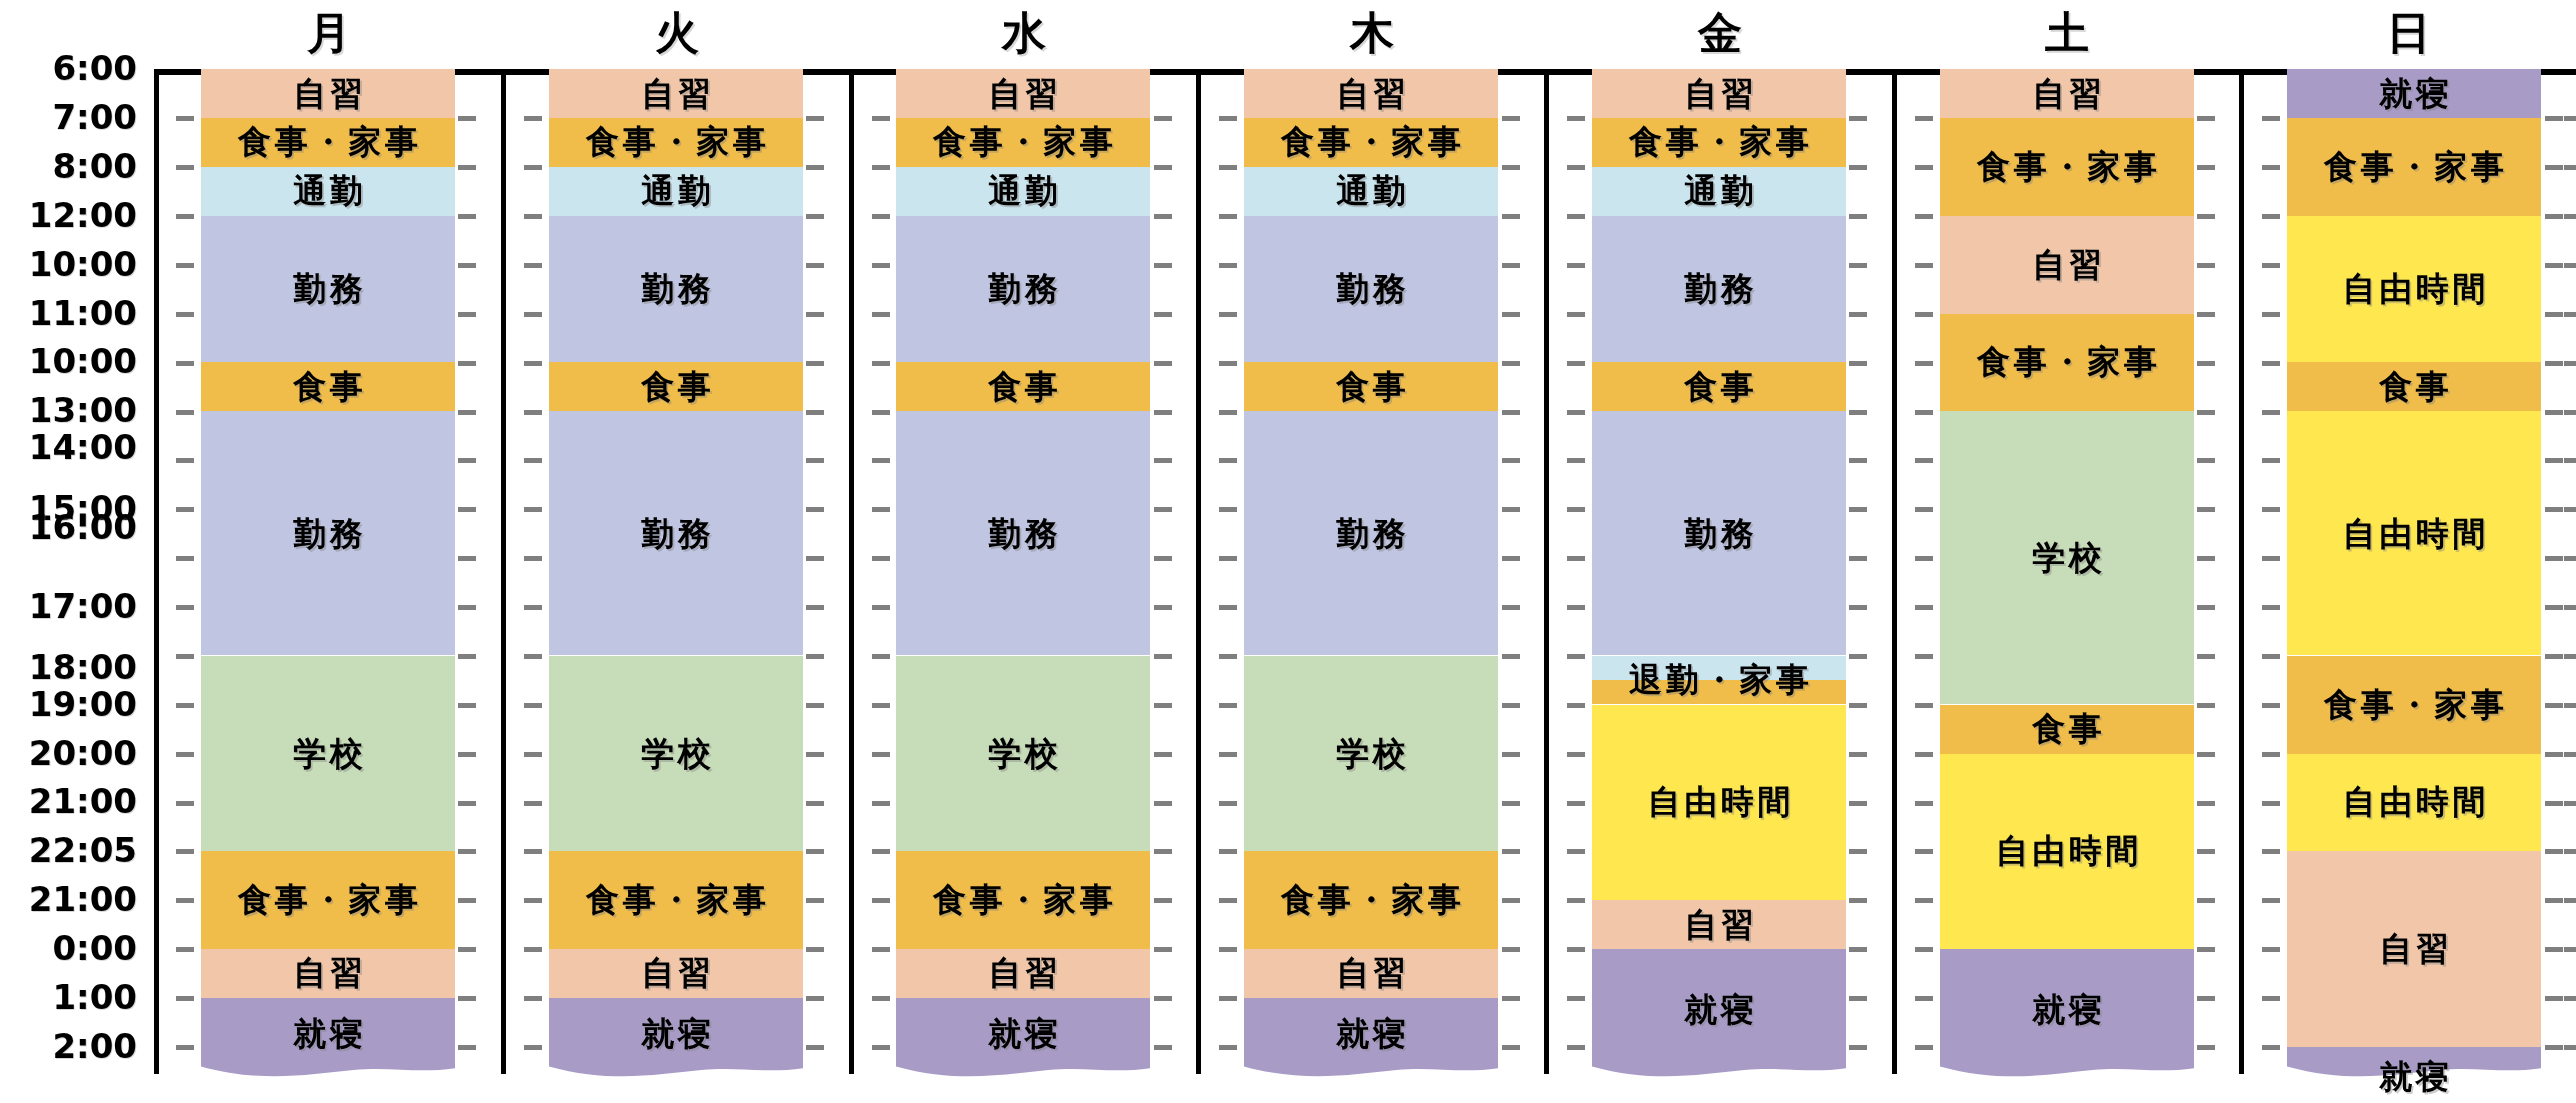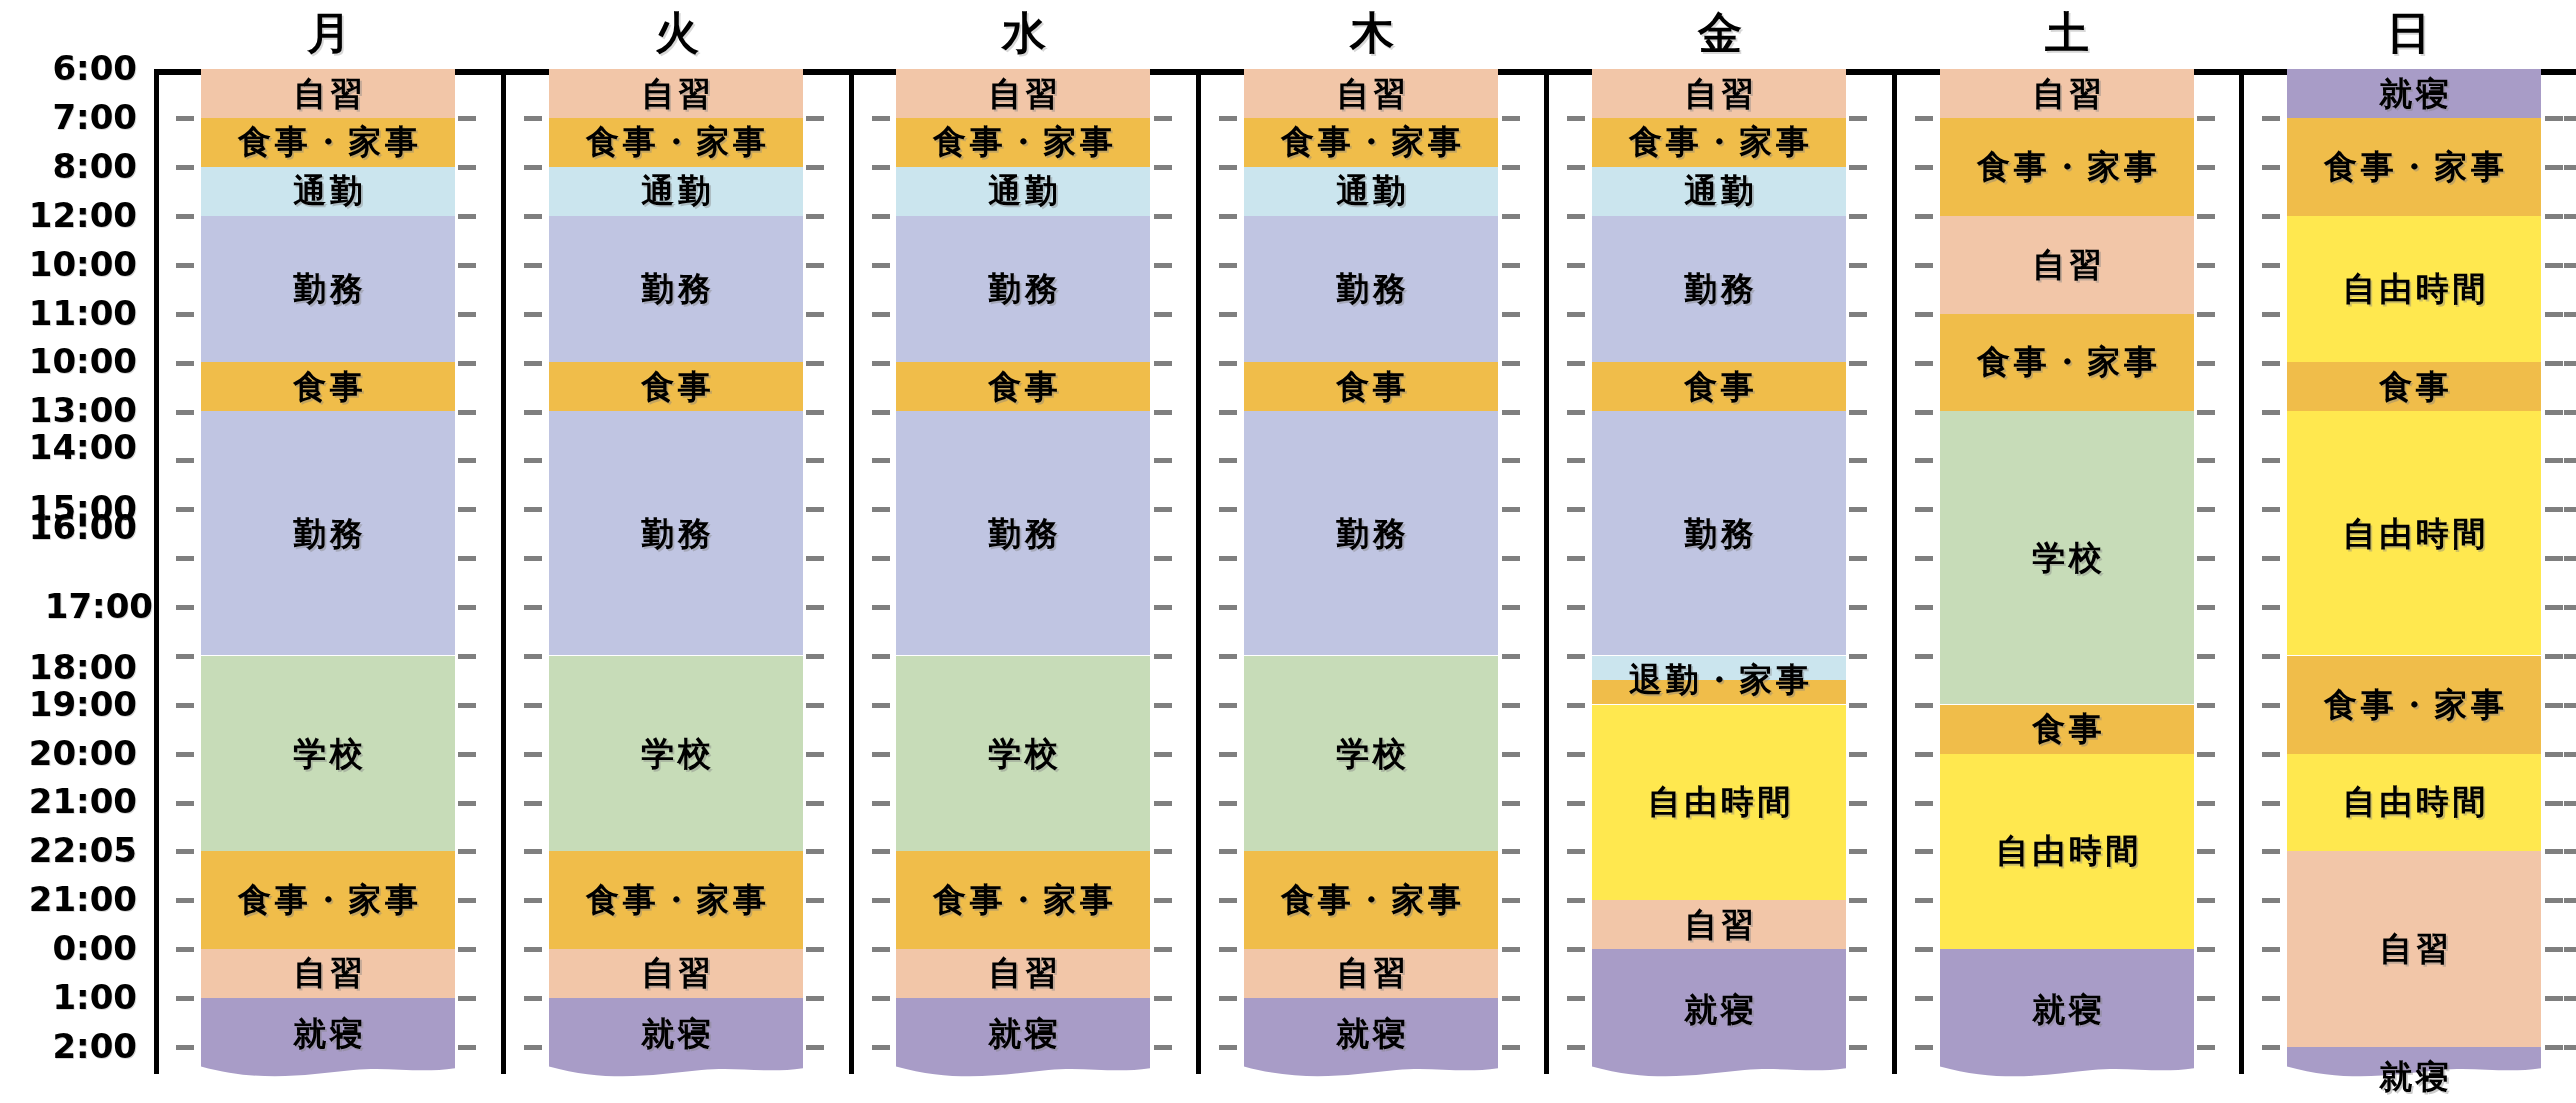--- a/index.html
+++ b/index.html
@@ -60,21 +60,21 @@
     <div class="time-label" style="top: 118px;">7:00</div>
     <div class="time-label" style="top: 167px;">8:00</div>
     <div class="time-label" style="top: 216px;">12:00</div>
     <div class="time-label" style="top: 265px;">10:00</div>
     <div class="time-label" style="top: 314px;">11:00</div>
     <div class="time-label" style="top: 362px;">10:00</div>
     <div class="time-label" style="top: 411px;">13:00</div>
     <div class="time-label" style="top: 448px;">14:00</div>
     <div class="time-label" style="top: 509px;">15:00</div>
     <div class="time-label" style="top: 528px;">16:00</div>
-    <div class="time-label" style="top: 607px; padding-left: 16px;">17:00</div>
+    <div class="time-label" style="top: 607px;">17:00</div>
     <div class="time-label" style="top: 668px;">18:00</div>
     <div class="time-label" style="top: 705px;">19:00</div>
     <div class="time-label" style="top: 754px;">20:00</div>
     <div class="time-label" style="top: 802px;">21:00</div>
     <div class="time-label" style="top: 851px;">22:05</div>
     <div class="time-label" style="top: 900px;">21:00</div>
     <div class="time-label" style="top: 949px;">0:00</div>
     <div class="time-label" style="top: 998px;">1:00</div>
     <div class="time-label" style="top: 1047px;">2:00</div>
     <div class="vline" style="left: 501px; top: 69px; height: 1005px; background: rgb(0, 0, 0);"></div>

